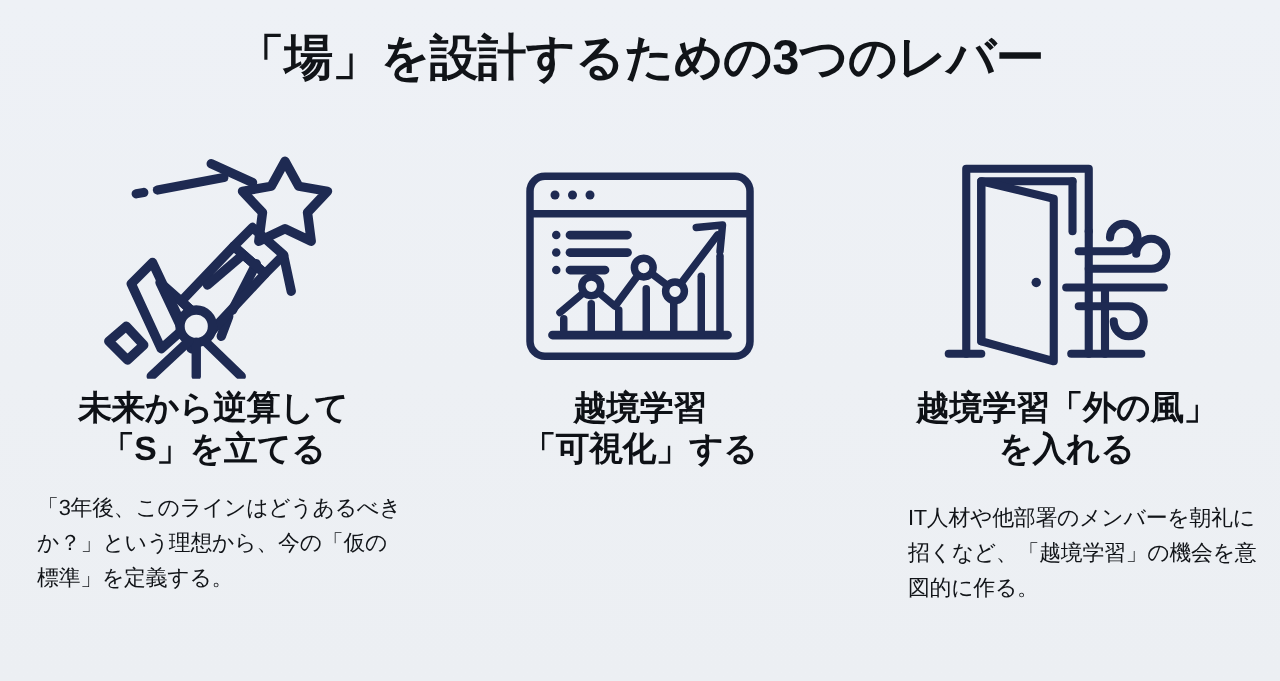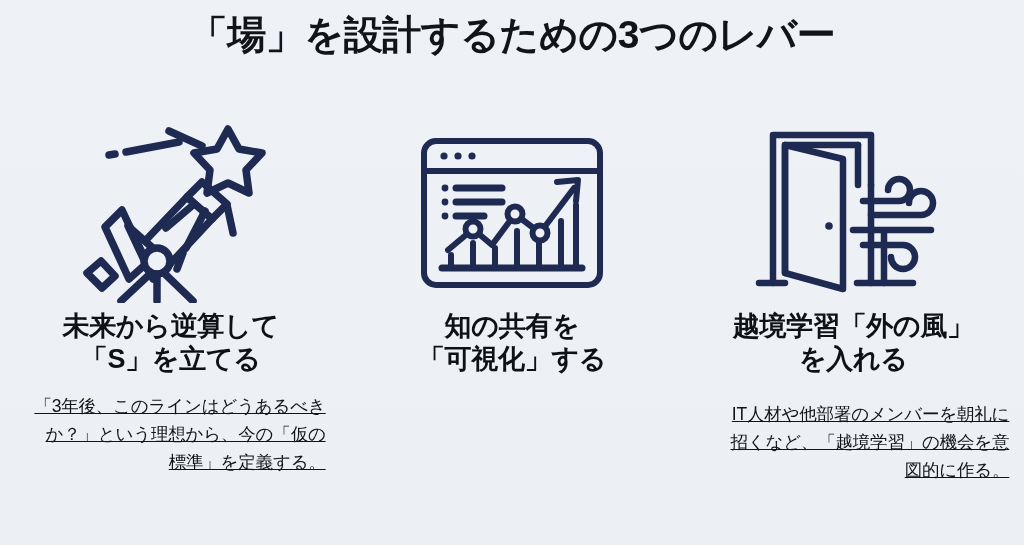--- a/index.html
+++ b/index.html
@@ -19,21 +19,21 @@
     width: 1024px;
     height: 545px;
     position: relative;
     background: linear-gradient(180deg, #eef1f6 0%, #edf0f4 55%, #eceff3 100%);
     box-sizing: border-box;
   }
 
   
   .slide-title {
     position: absolute;
-    top: 12px;
+    top: 24px;
     left: 0;
     width: 1024px;
     text-align: center;
     font-size: 39px;
     line-height: 46px;
     font-weight: 700;
     letter-spacing: -0.5px;
     color: #111418;
     white-space: nowrap;
   }
@@ -73,26 +73,25 @@
     text-align: center;
     color: #0e1116;
     letter-spacing: -0.3px;
     white-space: pre-line;
     margin-top: 2px;
   }
 
   .col-body {
     font-size: 17.5px;
     line-height: 28px;
-    text-align: right;
+    text-align: left;
     color: #111418;
     letter-spacing: -0.2px;
     margin-top: 14px;
     box-sizing: border-box;
-    text-decoration: underline;
   }
 
   
   .col--1 .col-heading { margin-top: 2px; }
   .col--1 .col-body { width: 310px; padding-left: 14px; margin-top: 16px; }
 
   .col--2 .col-heading { margin-top: 2px; }
   .col--2 .col-body { width: 308px; padding-left: 18px; margin-top: 6px; }
 
   .col--3 .col-heading { margin-top: 2px; }
@@ -178,21 +177,21 @@
 
           <polyline points="34,117 59,96 78,112 101,81 126,100 160,55"></polyline>
 
           <polyline points="143,49 164,47 162,68"></polyline>
 
           <circle cx="59" cy="96" r="7.5" fill="#eef1f5"></circle>
           <circle cx="101" cy="81" r="7.5" fill="#eef1f5"></circle>
           <circle cx="126" cy="100" r="7.5" fill="#eef1f5"></circle>
         </svg>
       </div>
-      <div class="col-heading">知の共有を
+      <div class="col-heading">越境学習
 「可視化」する</div>
     </div>
 
     <div class="col col--3">
       <div class="icon-wrap">
         <svg width="200" height="180" viewBox="0 0 200 180" fill="none" stroke="#1e2a52" stroke-width="6.5" stroke-linecap="round" stroke-linejoin="round">
 
           <polyline points="20,160 20,12 118,12 118,62"></polyline>
 
           <line x1="105" y1="22" x2="105" y2="62"></line>

